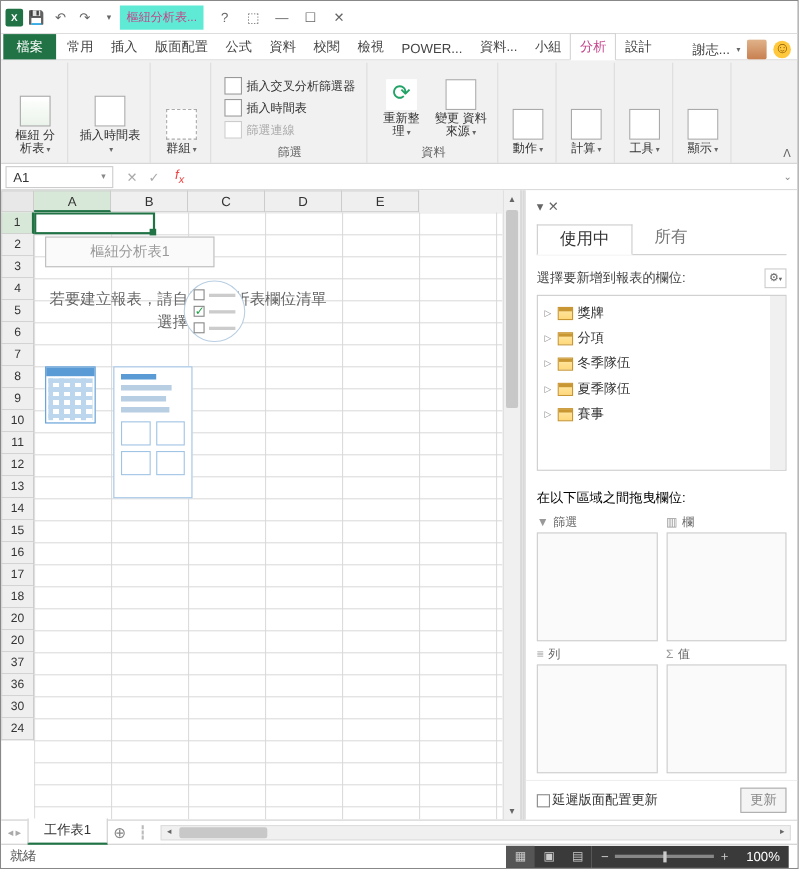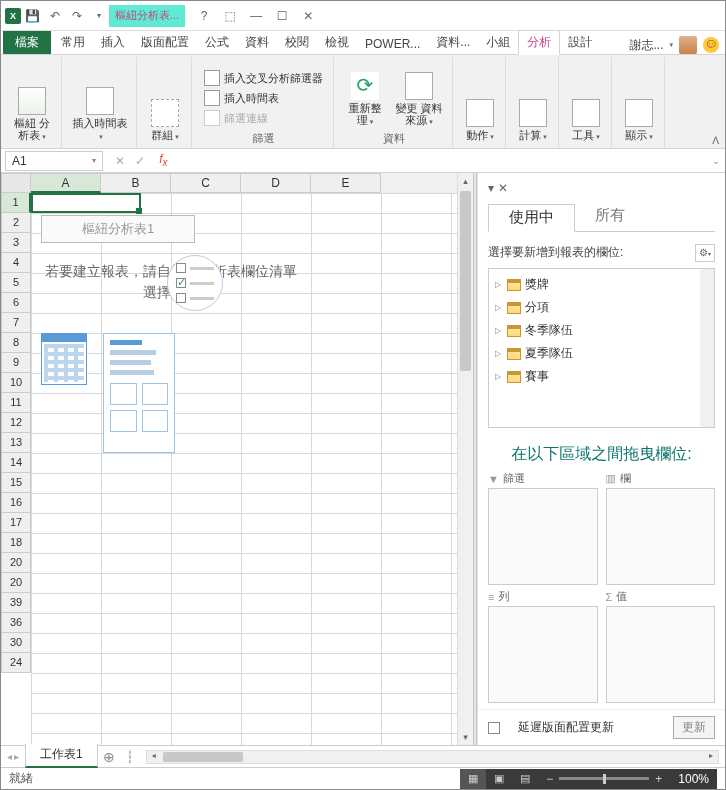--- a/index.html
+++ b/index.html
@@ -96,27 +96,27 @@
   .ptab.active { border:1px solid #ccc; border-bottom:1px solid #fff; position:relative; top:1px; color:#333;}
   .pane-sub { display:flex; align-items:flex-start; padding:4px 10px 6px; font-size:12px; color:#444;}
   .pane-gear { margin-left:auto; width:20px; height:18px; border:1px solid #ccc; text-align:center; font-size:10px; color:#666; line-height:16px;}
   .field-list { border:1px solid #ccc; margin:0 10px 10px; height:160px; overflow:auto; padding:4px 2px; position:relative;}
   .field { display:flex; align-items:center; gap:4px; padding:3px 4px; font-size:12px; color:#333;}
   .field .tri { font-size:8px; color:#888; width:8px;}
   .tbl-ico { width:14px; height:12px; border:1px solid #c89632; background:linear-gradient(#ffe8a8,#ffd87a); position:relative;}
   .tbl-ico::before { content:""; position:absolute; top:0;left:0;right:0;height:3px; background:#c89632;}
   .fl-scroll { position:absolute; right:0; top:0; bottom:0; width:14px; background:#f0f0f0;}
   
-  .drag-label { padding:6px 10px; font-size:16px; color:#0f766e;text-align:center;}
+  .drag-label { padding:6px 10px; font-size:12px; color:#000000;}
   .drop-areas { display:grid; grid-template-columns:1fr 1fr; grid-template-rows:auto auto; gap:4px 8px; padding:0 10px 6px; flex:1;}
   .da { display:flex; flex-direction:column;}
   .da-head { font-size:11px; color:#666; padding-bottom:2px; display:flex; align-items:center; gap:4px;}
   .da-box { flex:1; min-height:52px; border:1px solid #ccc; background:#fafafa;}
   .da-ico { color:#999; font-size:11px;}
-  .pane-footer { display:flex; align-items:center; padding:6px 10px; border-top:1px solid #eee; gap:18px;}
+  .pane-footer { display:flex; align-items:center; padding:6px 10px; border-top:1px solid #eee; gap:2px;}
   .pchk { width:12px; height:12px; border:1px solid #888;}
   .update-btn { margin-left:auto; border:1px solid #aaa; padding:2px 8px; font-size:12px; background:#f4f4f4; color:#888;}
 
   .sheet-tabs { height:22px; display:flex; align-items:center; border-top:1px solid #ccc; background:#fff;}
   .st-nav { display:flex; gap:2px; padding:0 6px; color:#aaa;}
   .st-nav span { font-size:10px;}
   .sheet-tab { border:1px solid #ccc; border-top:none; padding:2px 14px 3px; font-size:12px; background:#fff; position:relative; top:-1px;}
   .sheet-tab.active { border-bottom:2px solid #217346; font-weight:500;}
   .sheet-add { width:22px; text-align:center; color:#888; font-size:14px; border-radius:50%;}
   .hscroll { flex:1; height:14px; margin:0 6px; background:#f0f0f0; border:1px solid #ddd; position:relative;}
@@ -316,21 +316,21 @@
           <div class="rh">11</div>
           <div class="rh">12</div>
           <div class="rh">13</div>
           <div class="rh">14</div>
           <div class="rh">15</div>
           <div class="rh">16</div>
           <div class="rh">17</div>
           <div class="rh">18</div>
           <div class="rh">20</div>
           <div class="rh">20</div>
-          <div class="rh">39</div>
+          <div class="rh">37</div>
           <div class="rh">36</div>
           <div class="rh">30</div>
           <div class="rh">24</div>
         </div>
       <div class="cells">
         <div class="gridlines"></div>
         <div class="active-cell"></div>
         <div class="placeholder-overlay">
           <div class="ph-title">樞紐分析表1</div>
           <div class="ph-text">若要建立報表，請自樞紐分析表欄位清單選擇欄位</div>

